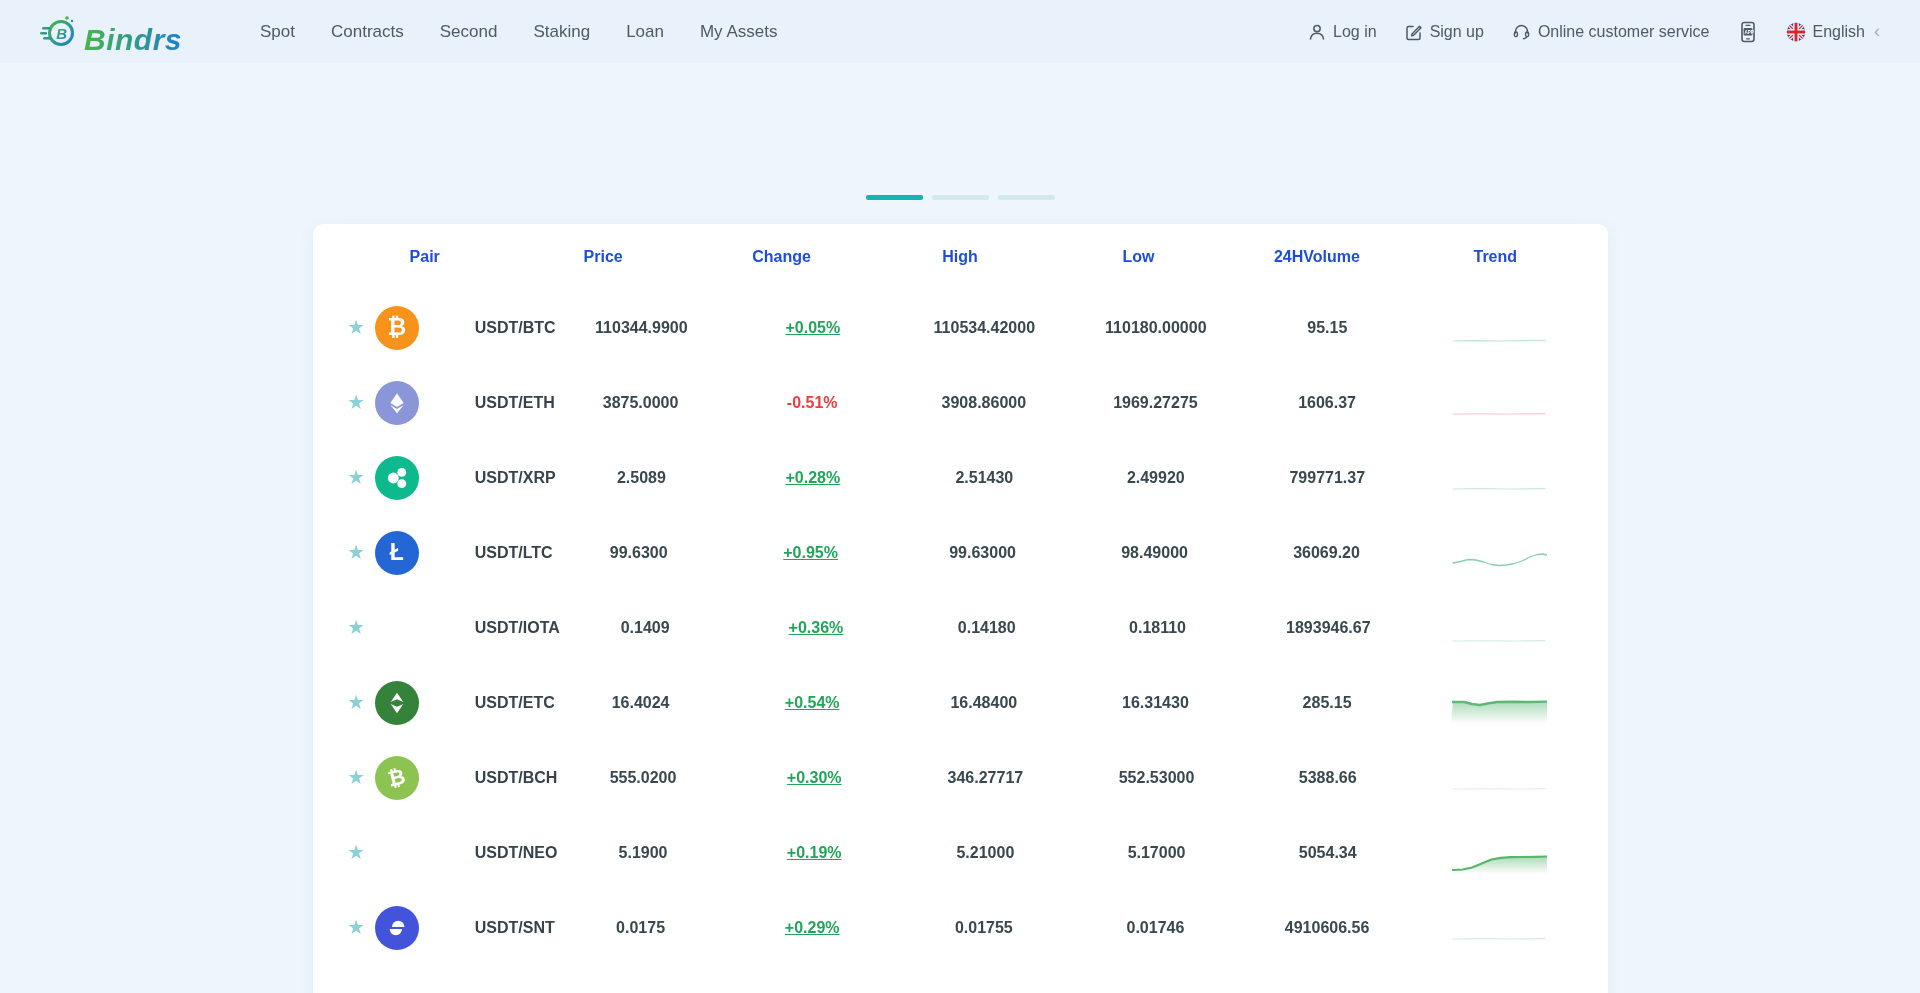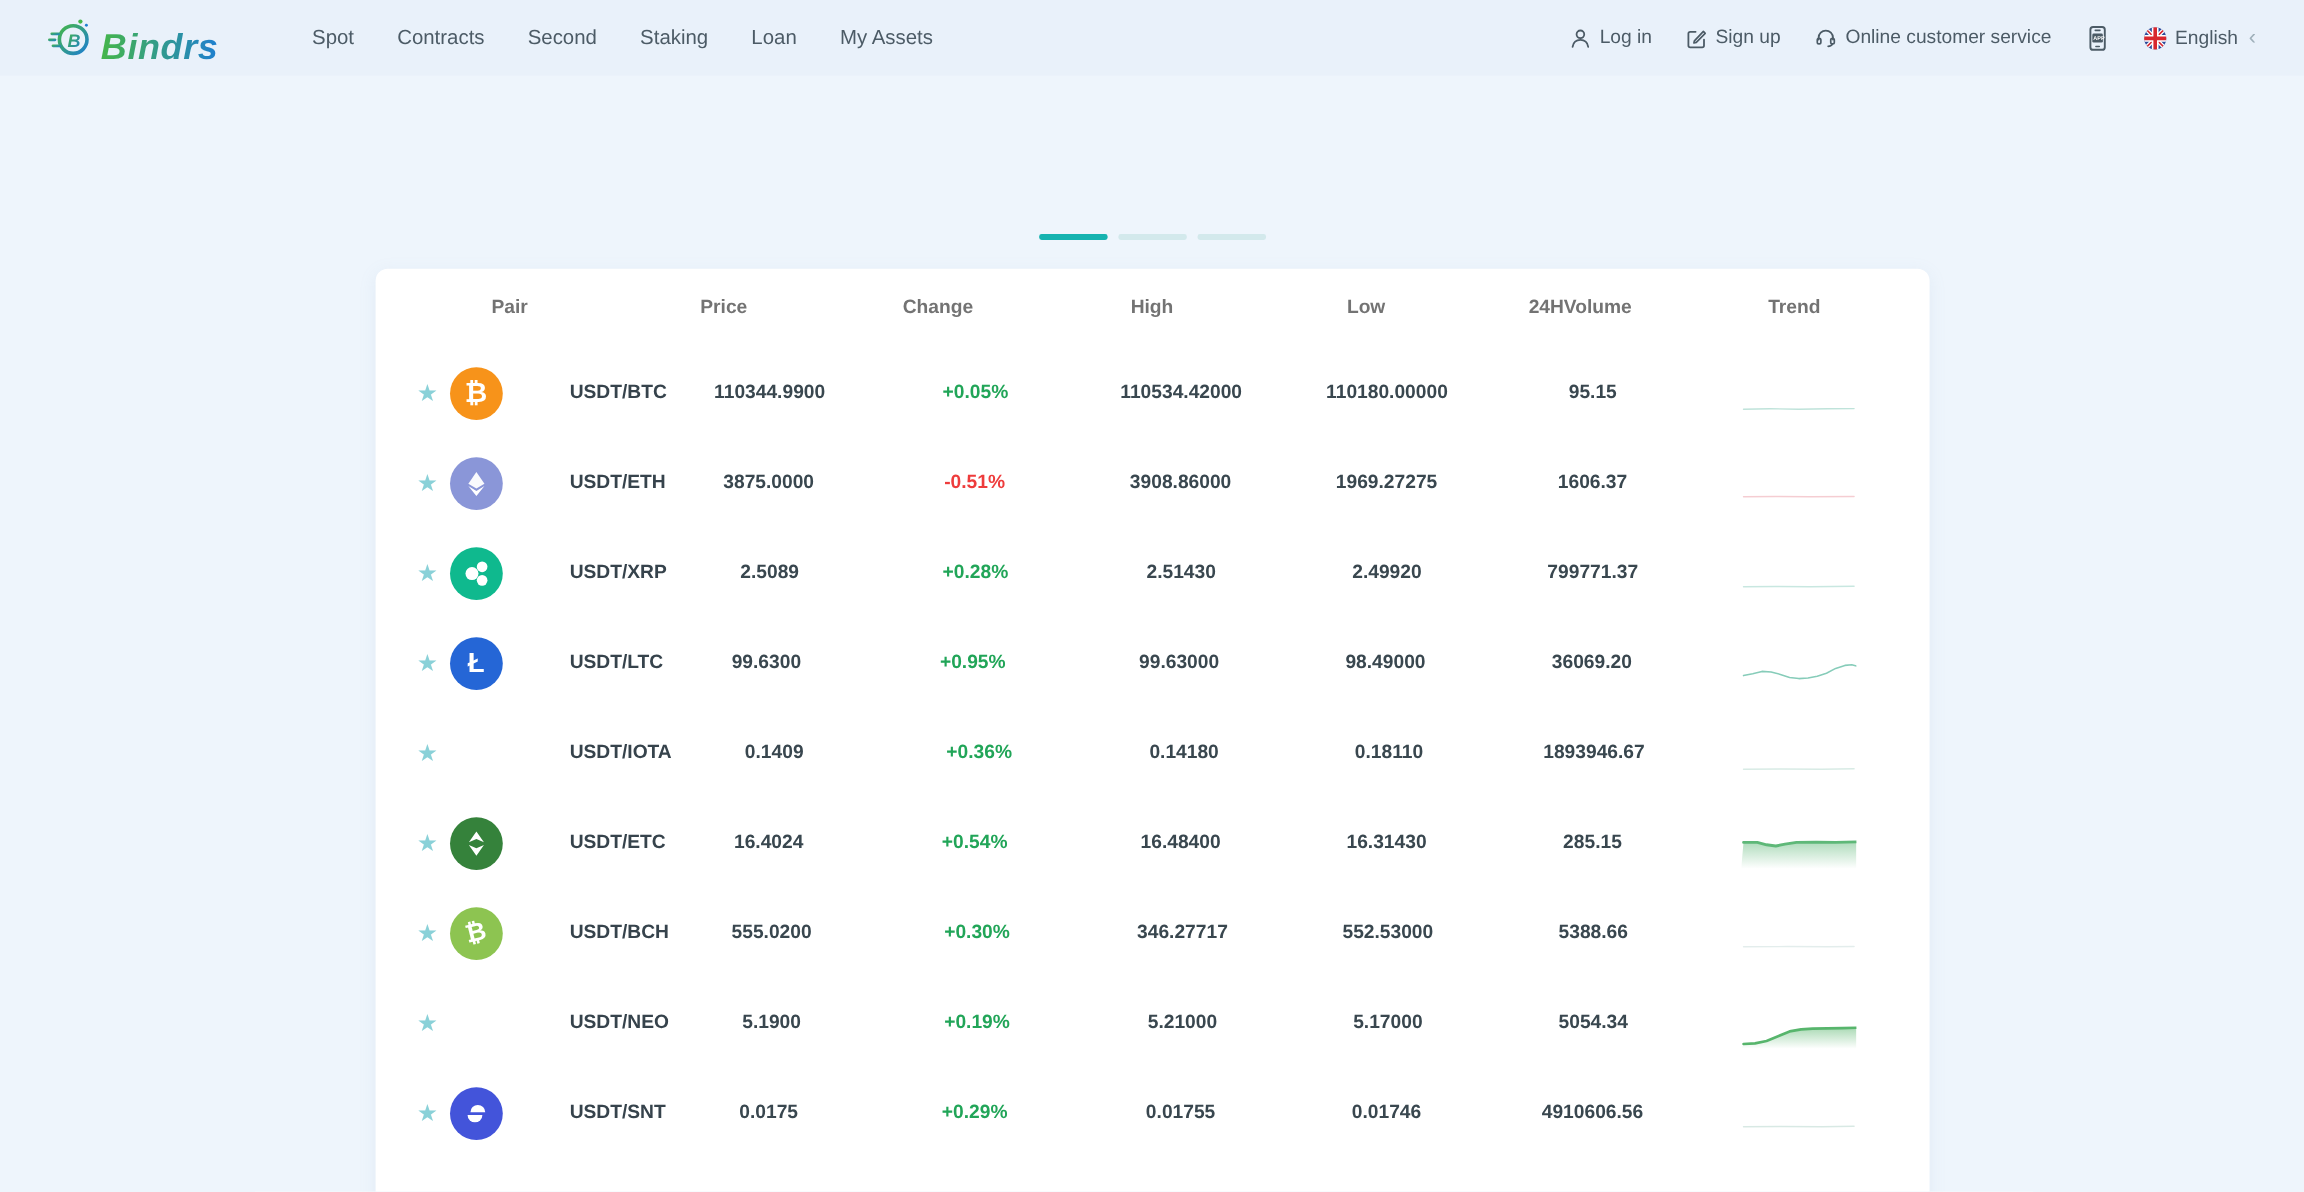--- a/index.html
+++ b/index.html
@@ -9,46 +9,46 @@
   
   .navbar { height:63px; background:#e9f1fa; display:flex; align-items:center; padding:0 40px; }
   .brand { display:flex; align-items:center; gap:6px; cursor:pointer; }
   .wordmark { font-size:30px; font-weight:bold; font-style:italic; letter-spacing:.5px;
     background:linear-gradient(90deg,#45b649,#1e7fd0); -webkit-background-clip:text;
     background-clip:text; color:transparent;margin-top:16px; }
   .mainnav { margin-left:78px; }
   .mainnav ul { list-style:none; display:flex; gap:36px;justify-content:space-between; }
   .mainnav li { font-size:17px; color:#4c5b66; cursor:pointer; }
   .actions { margin-left:auto; display:flex; align-items:center; gap:28px; }
-  .action { display:flex; align-items:flex-end; gap:7px; font-size:16px; color:#4c5b66; cursor:pointer; }
+  .action { display:flex; align-items:center; gap:7px; font-size:16px; color:#4c5b66; cursor:pointer; }
   .action svg { display:block; }
   .chev { color:#9fb0ba; font-size:18px; margin-left:2px; }
 
   
   .hero { height:161px; display:flex; flex-direction:column; justify-content:flex-end; align-items:center; }
   .dashes { display:flex; gap:9px; margin-bottom:24px; }
   .dash { width:57px; height:5px; border-radius:2px; background:var(--dash-inactive,#d3e9ec); cursor:pointer; }
   .dash.active { background:var(--dash-active,#16b3b0); }
 
   
   .card { width:1295px; margin:0 auto; background:#fff; border-radius:10px;
     min-height:790px; box-shadow:0 3px 14px rgba(125,158,192,.10); padding:0 23px; }
   .thead { display:grid; grid-template-columns:repeat(7,1fr); height:66px; align-items:center; }
-  .thead .th { text-align:center; font-size:16px; font-weight:bold; color:#737373; }
+  .thead .th { text-align:center; font-size:16px; font-weight:bold; color:#1d4ed8; }
   .row { display:grid; grid-template-columns:repeat(7,1fr); height:75px; align-items:center; cursor:pointer; }
   .cell { text-align:center; font-size:16px; font-weight:600; color:#39474f; }
   .pair-cell { display:flex; align-items:center; gap:11px; padding-left:13px; text-align:left; }
   .star { font-size:17px; color:var(--star,#8ad1d8); line-height:1; cursor:pointer; }
   .coin { width:44px; height:44px; border-radius:50%; flex:0 0 44px;
     display:flex; align-items:center; justify-content:center; color:#fff; }
   .coin.empty { background:transparent; }
   .coin .glyph { font-size:23px; font-weight:bold; color:#fff; line-height:1; }
   .coin .glyph.tilt { transform:rotate(-14deg); font-size:21px; }
   .pair-label { font-size:16px; font-weight:bold; color:#36434c;padding-left:45px; }
-  .cell.up { color:var(--up,#21a558); }
+  .cell.up { color:var(--up,#21a558);text-decoration:underline; }
   .cell.down { color:var(--down,#ee3c3c); }
   .trend-cell { display:flex; justify-content:center; align-items:center; padding-top:12px; }
 </style>
 </head>
 <body>
 
 <header class="navbar">
   <div class="brand">
     <svg width="38" height="38" viewBox="0 0 38 38">
       <defs>

